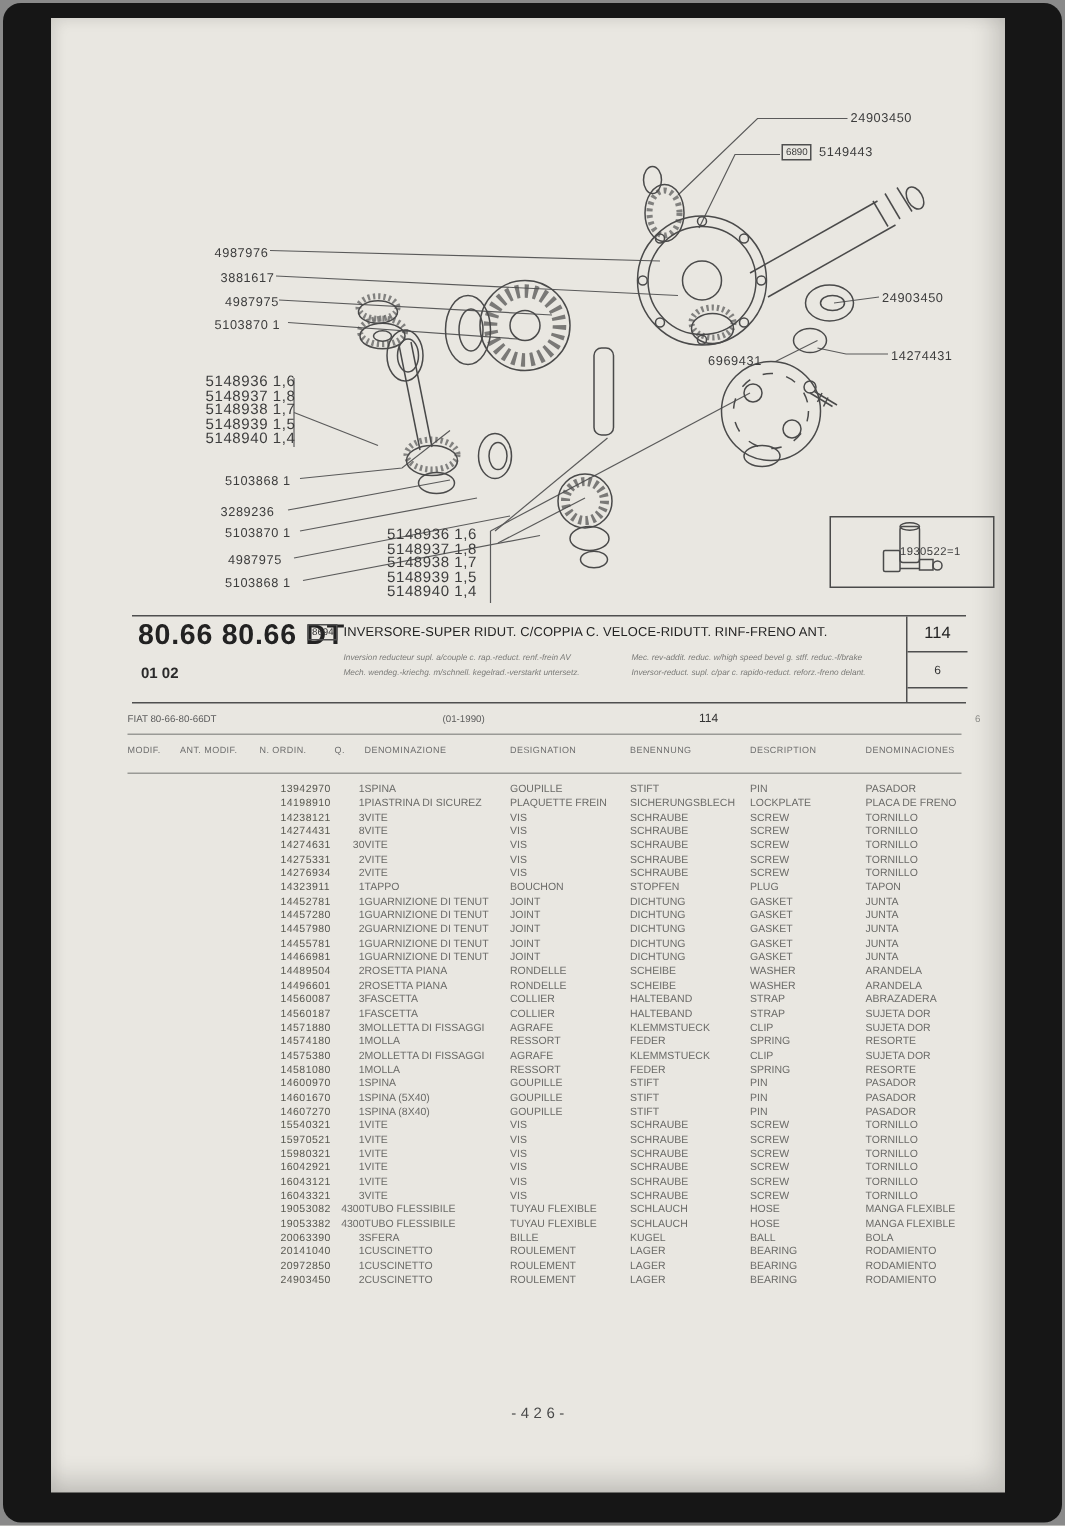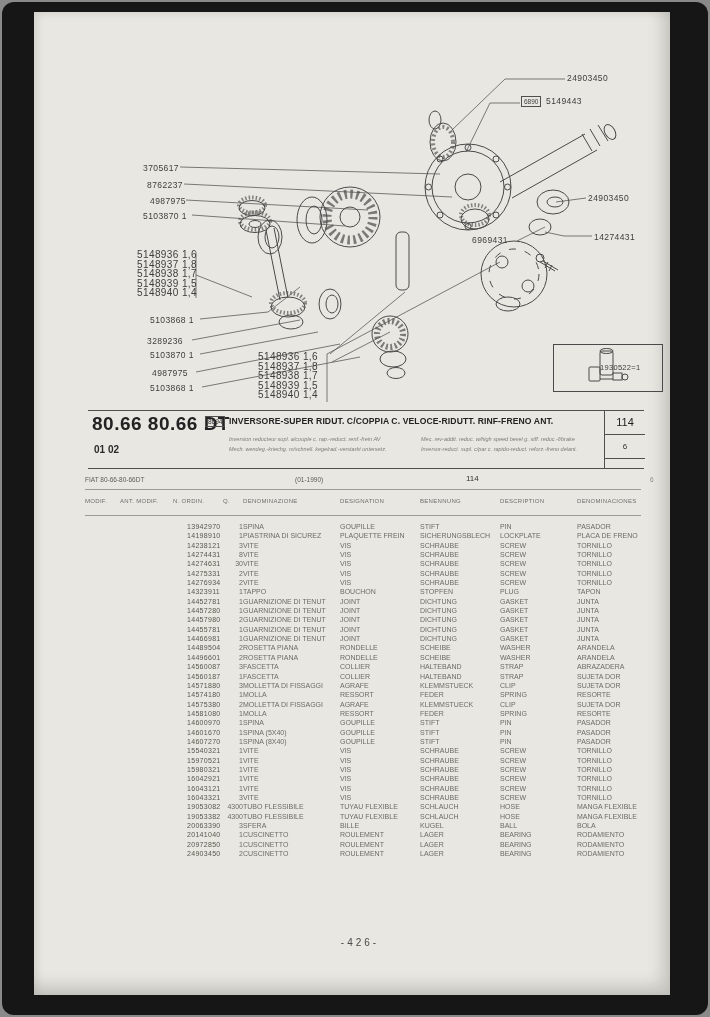--- a/index.html
+++ b/index.html
@@ -16,21 +16,21 @@
   .lbl{position:absolute;font-size:8.5px;color:#3d3d3d;letter-spacing:.4px;white-space:nowrap;}
   .lgroup{position:absolute;font-size:10px;color:#3d3d3d;letter-spacing:.4px;white-space:nowrap;line-height:9.6px;}
   .refbox{position:absolute;border:1px solid #4f4f4f;font-size:6.5px;padding:0 2px;color:#3d3d3d;line-height:9px;}
   .kitbox{position:absolute;left:519px;top:332px;width:108px;height:46px;border:1.3px solid #4a4a4a;text-align:center;}
   .kitbox .kit-label{position:absolute;left:46px;top:18px;font-size:7.5px;color:#3d3d3d;letter-spacing:.3px;}
 
   .hdr{position:absolute;left:54px;top:398px;width:556px;height:57px;border-top:1.5px solid #4f4f4f;border-bottom:1.5px solid #4f4f4f;}
   .model{position:absolute;left:4px;top:2px;font-size:19px;font-weight:bold;color:#222;letter-spacing:.5px;white-space:nowrap;}
   .variant{position:absolute;left:6px;top:33px;font-size:10px;font-weight:bold;color:#2a2a2a;}
   .drawref{position:absolute;left:117px;top:5px;border:1px solid #4f4f4f;font-size:6.5px;padding:0 2px;color:#333;line-height:9px;}
-  .title{position:absolute;left:141px;top:5px;font-size:8.6px;font-weight:bold;color:#222;white-space:nowrap;letter-spacing:.1px;}
+  .title{position:absolute;left:141px;top:5px;font-size:8.6px;font-weight:normal;color:#222;white-space:nowrap;letter-spacing:.1px;}
   .sub{position:absolute;font-size:5.5px;font-style:italic;color:#7b7b78;white-space:nowrap;}
   .sub.fr{left:141px;top:25px;} .sub.de{left:141px;top:35px;}
   .sub.en{left:333px;top:25px;} .sub.es{left:333px;top:35px;}
   .pgcell{position:absolute;left:516px;top:0;width:40px;height:100%;border-left:1px solid #4f4f4f;}
   .pgnum{height:23px;border-bottom:1px solid #4f4f4f;text-align:center;font-size:11px;color:#222;line-height:23px;}
   .sheet{height:23px;border-bottom:1px solid #4f4f4f;text-align:center;font-size:8px;color:#333;line-height:23px;}
 
   .sh-item{position:absolute;font-size:6.5px;color:#5c5c5c;white-space:nowrap;}
   .rule{position:absolute;left:51px;width:556px;border-top:1px solid #9a9a96;}
 
@@ -139,22 +139,22 @@
       <ellipse cx="576" cy="120" rx="5" ry="8" transform="rotate(-30 576 120)"></ellipse>
 
       <circle cx="506" cy="246" r="4"></circle>
       <line x1="509" y1="249" x2="524" y2="258"></line>
       <line x1="506" y1="250" x2="521" y2="259"></line>
       <line x1="514" y1="250" x2="511" y2="256"></line>
       <line x1="518" y1="253" x2="515" y2="259"></line>
     </g>
   </svg>
 
-  <div class="lbl" style="left:109px;top:151px">3705617</div>
-  <div class="lbl" style="left:113px;top:168px">8762237</div>
+  <div class="lbl" style="left:109px;top:151px">4987976</div>
+  <div class="lbl" style="left:113px;top:168px">3881617</div>
   <div class="lbl" style="left:116px;top:184px">4987975</div>
   <div class="lbl" style="left:109px;top:199px">5103870 1</div>
   <div class="lgroup" style="left:103px;top:238px">
     <div>5148936 1,6</div>
     <div>5148937 1,8</div>
     <div>5148938 1,7</div>
     <div>5148939 1,5</div>
     <div>5148940 1,4</div>
   </div>
   <div class="lbl" style="left:116px;top:303px">5103868 1</div>

